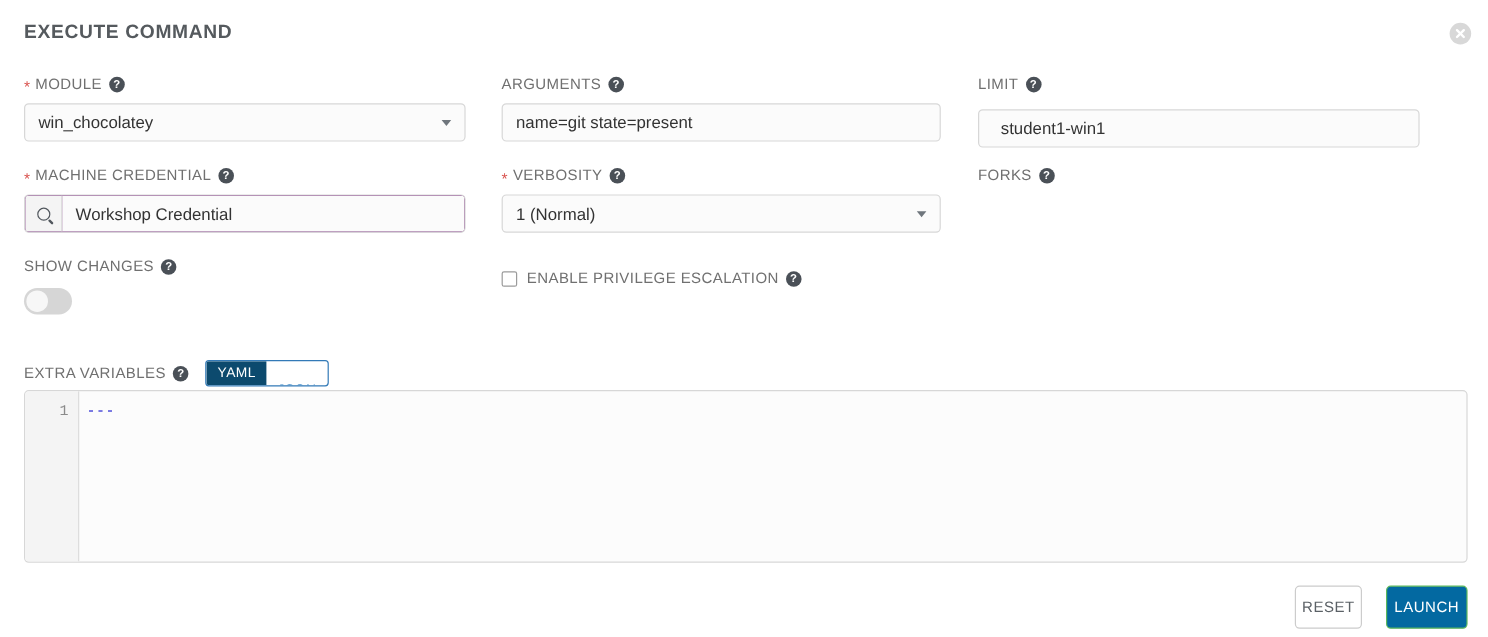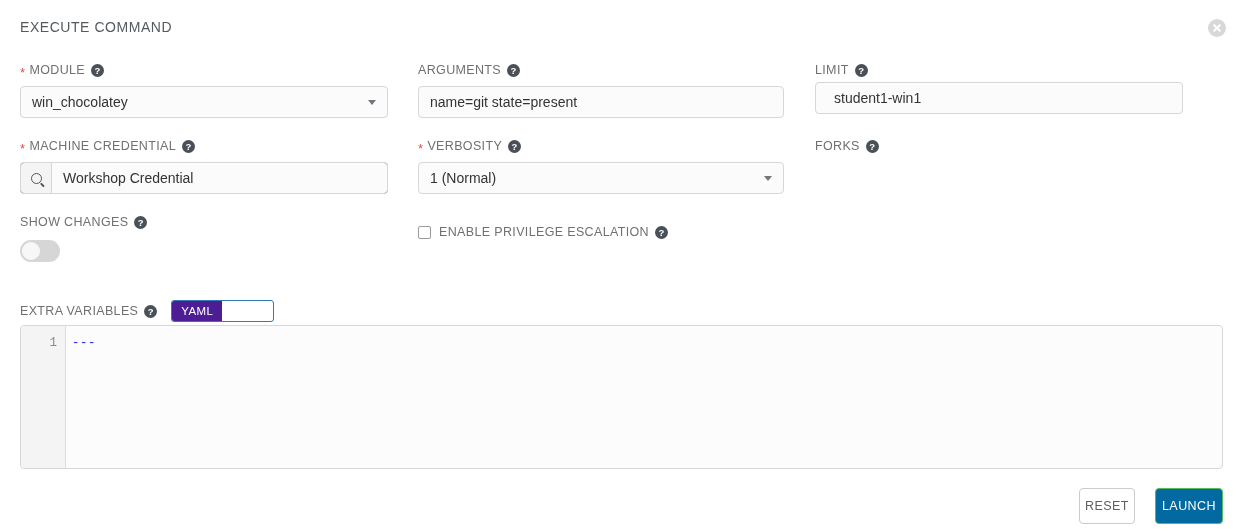--- a/index.html
+++ b/index.html
@@ -22,22 +22,22 @@
     left: 0; top: 0;
     width: 1240px;
     height: 531px;
   }
 
   
   .panel-title {
     position: absolute;
     left: 20px;
     top: 19px;
-    font-size: 14px;
-    font-weight: normal;
+    font-size: 16px;
+    font-weight: bold;
     letter-spacing: .55px;
     color: #555a5e;
     text-transform: uppercase;
     white-space: nowrap;
   }
   .close-icon {
     position: absolute;
     left: 1208px;
     top: 19px;
     width: 18px;
@@ -266,21 +266,21 @@
   }
   .seg {
     font-size: 11.5px;
     letter-spacing: .4px;
     padding: 0 9px;
     display: flex;
     align-items: center;
     cursor: pointer;
     font-family: "Liberation Sans", sans-serif;
   }
-  .seg.active { background: #4c1d95; color: #ffffff; }
+  .seg.active { background: #0c4a6e; color: #ffffff; }
   .seg.inactive { background: #ffffff; color: #3b87c4; margin-top: 24px; }
 
   
   .editor {
     position: absolute;
     left: 20px;
     top: 325px;
     width: 1203px;
     height: 144px;
     box-sizing: border-box;
@@ -381,21 +381,21 @@
     <div class="ctrl" style="width:366px; margin-top:8px; background:#fbfbfb;">
       <span>name=git state=present</span>
     </div>
   </div>
 
   <div class="field" style="left:815px; top:62px; width:368px;">
     <div class="f-label">
       <span>LIMIT</span>
       <span class="help-icon">?</span>
     </div>
-    <div class="ctrl" style="width:368px; margin-top:4px; background:#fbfbfb;padding-left:18px;">
+    <div class="ctrl" style="width:368px; margin-top:13px; background:#fbfbfb;padding-left:18px;">
       <span>student1-win1</span>
     </div>
   </div>
 
   <div class="field" style="left:20px; top:138px; width:368px;">
     <div class="f-label">
       <span class="req-star">*</span>
       <span>MACHINE CREDENTIAL</span>
       <span class="help-icon">?</span>
     </div>

